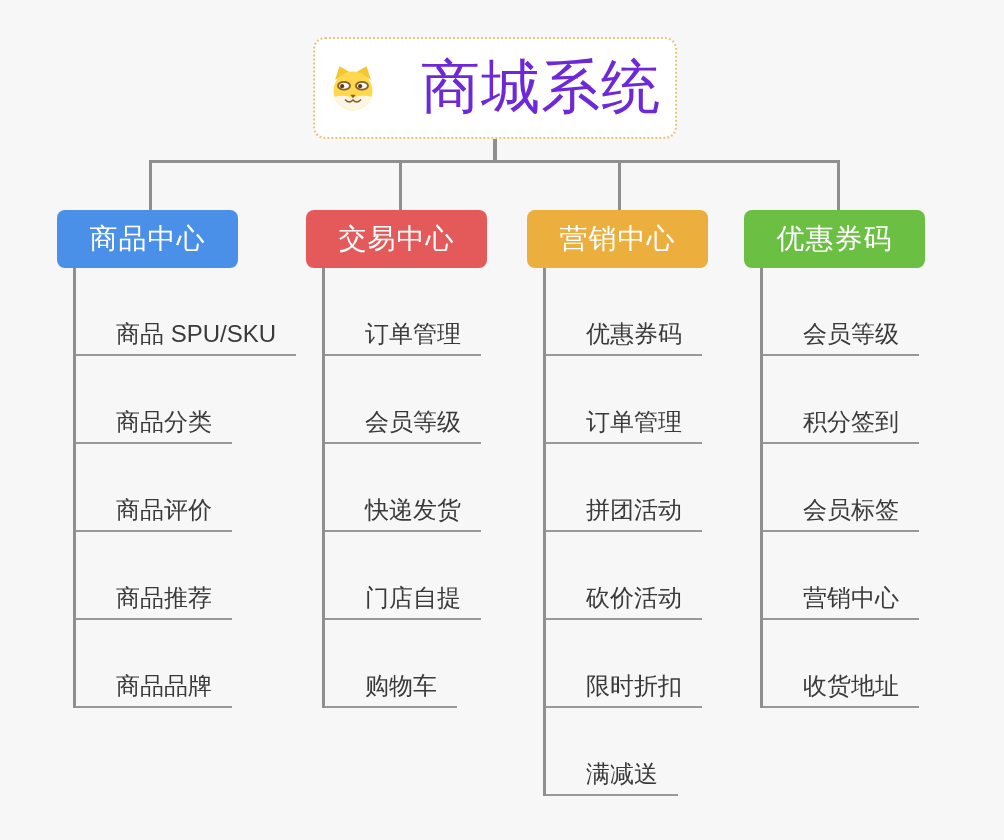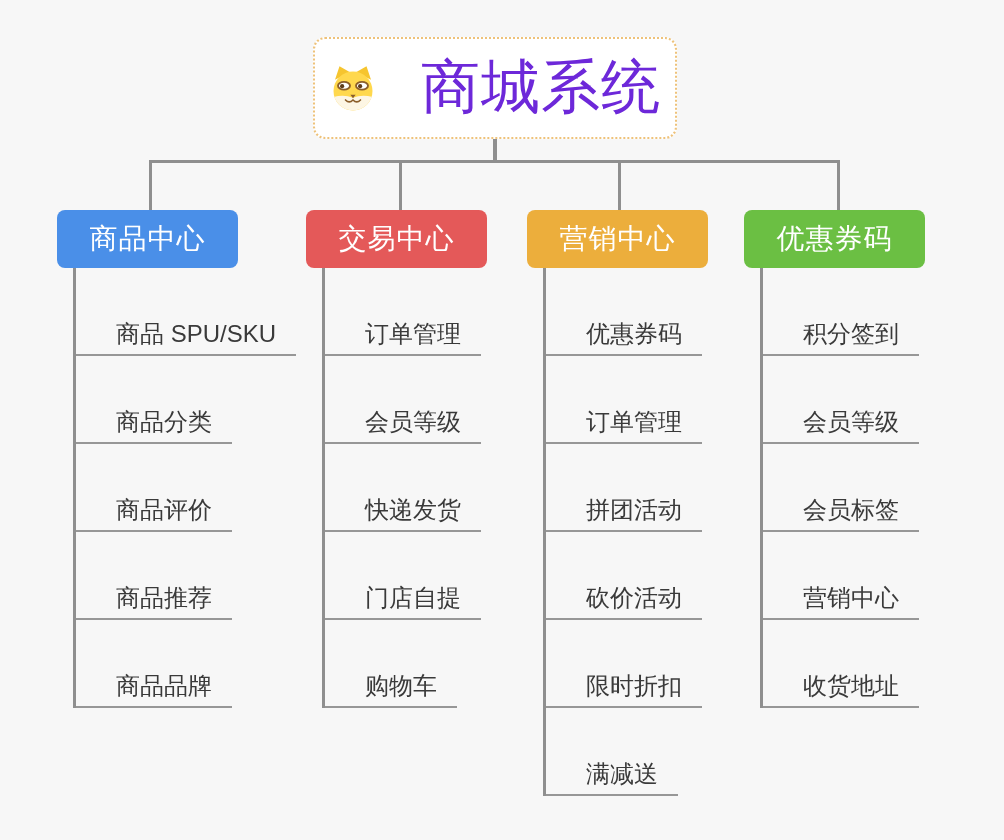--- a/index.html
+++ b/index.html
@@ -178,26 +178,26 @@
       <li class="leaf-item">
           <span class="leaf-label">满减送</span>
         </li>
     </ul>
   </div>
 
   <div class="branch branch-3">
     <div class="branch-header" style="background: rgb(107, 191, 67);">优惠券码</div>
     <ul class="branch-list">
       <li class="leaf-item">
+          <span class="leaf-label">会员等级</span>
+        </li>
+      <li class="leaf-item">
           <span class="leaf-label">积分签到</span>
         </li>
       <li class="leaf-item">
-          <span class="leaf-label">会员等级</span>
-        </li>
-      <li class="leaf-item">
           <span class="leaf-label">会员标签</span>
         </li>
       <li class="leaf-item">
           <span class="leaf-label">营销中心</span>
         </li>
       <li class="leaf-item">
           <span class="leaf-label">收货地址</span>
         </li>
     </ul>
   </div>

